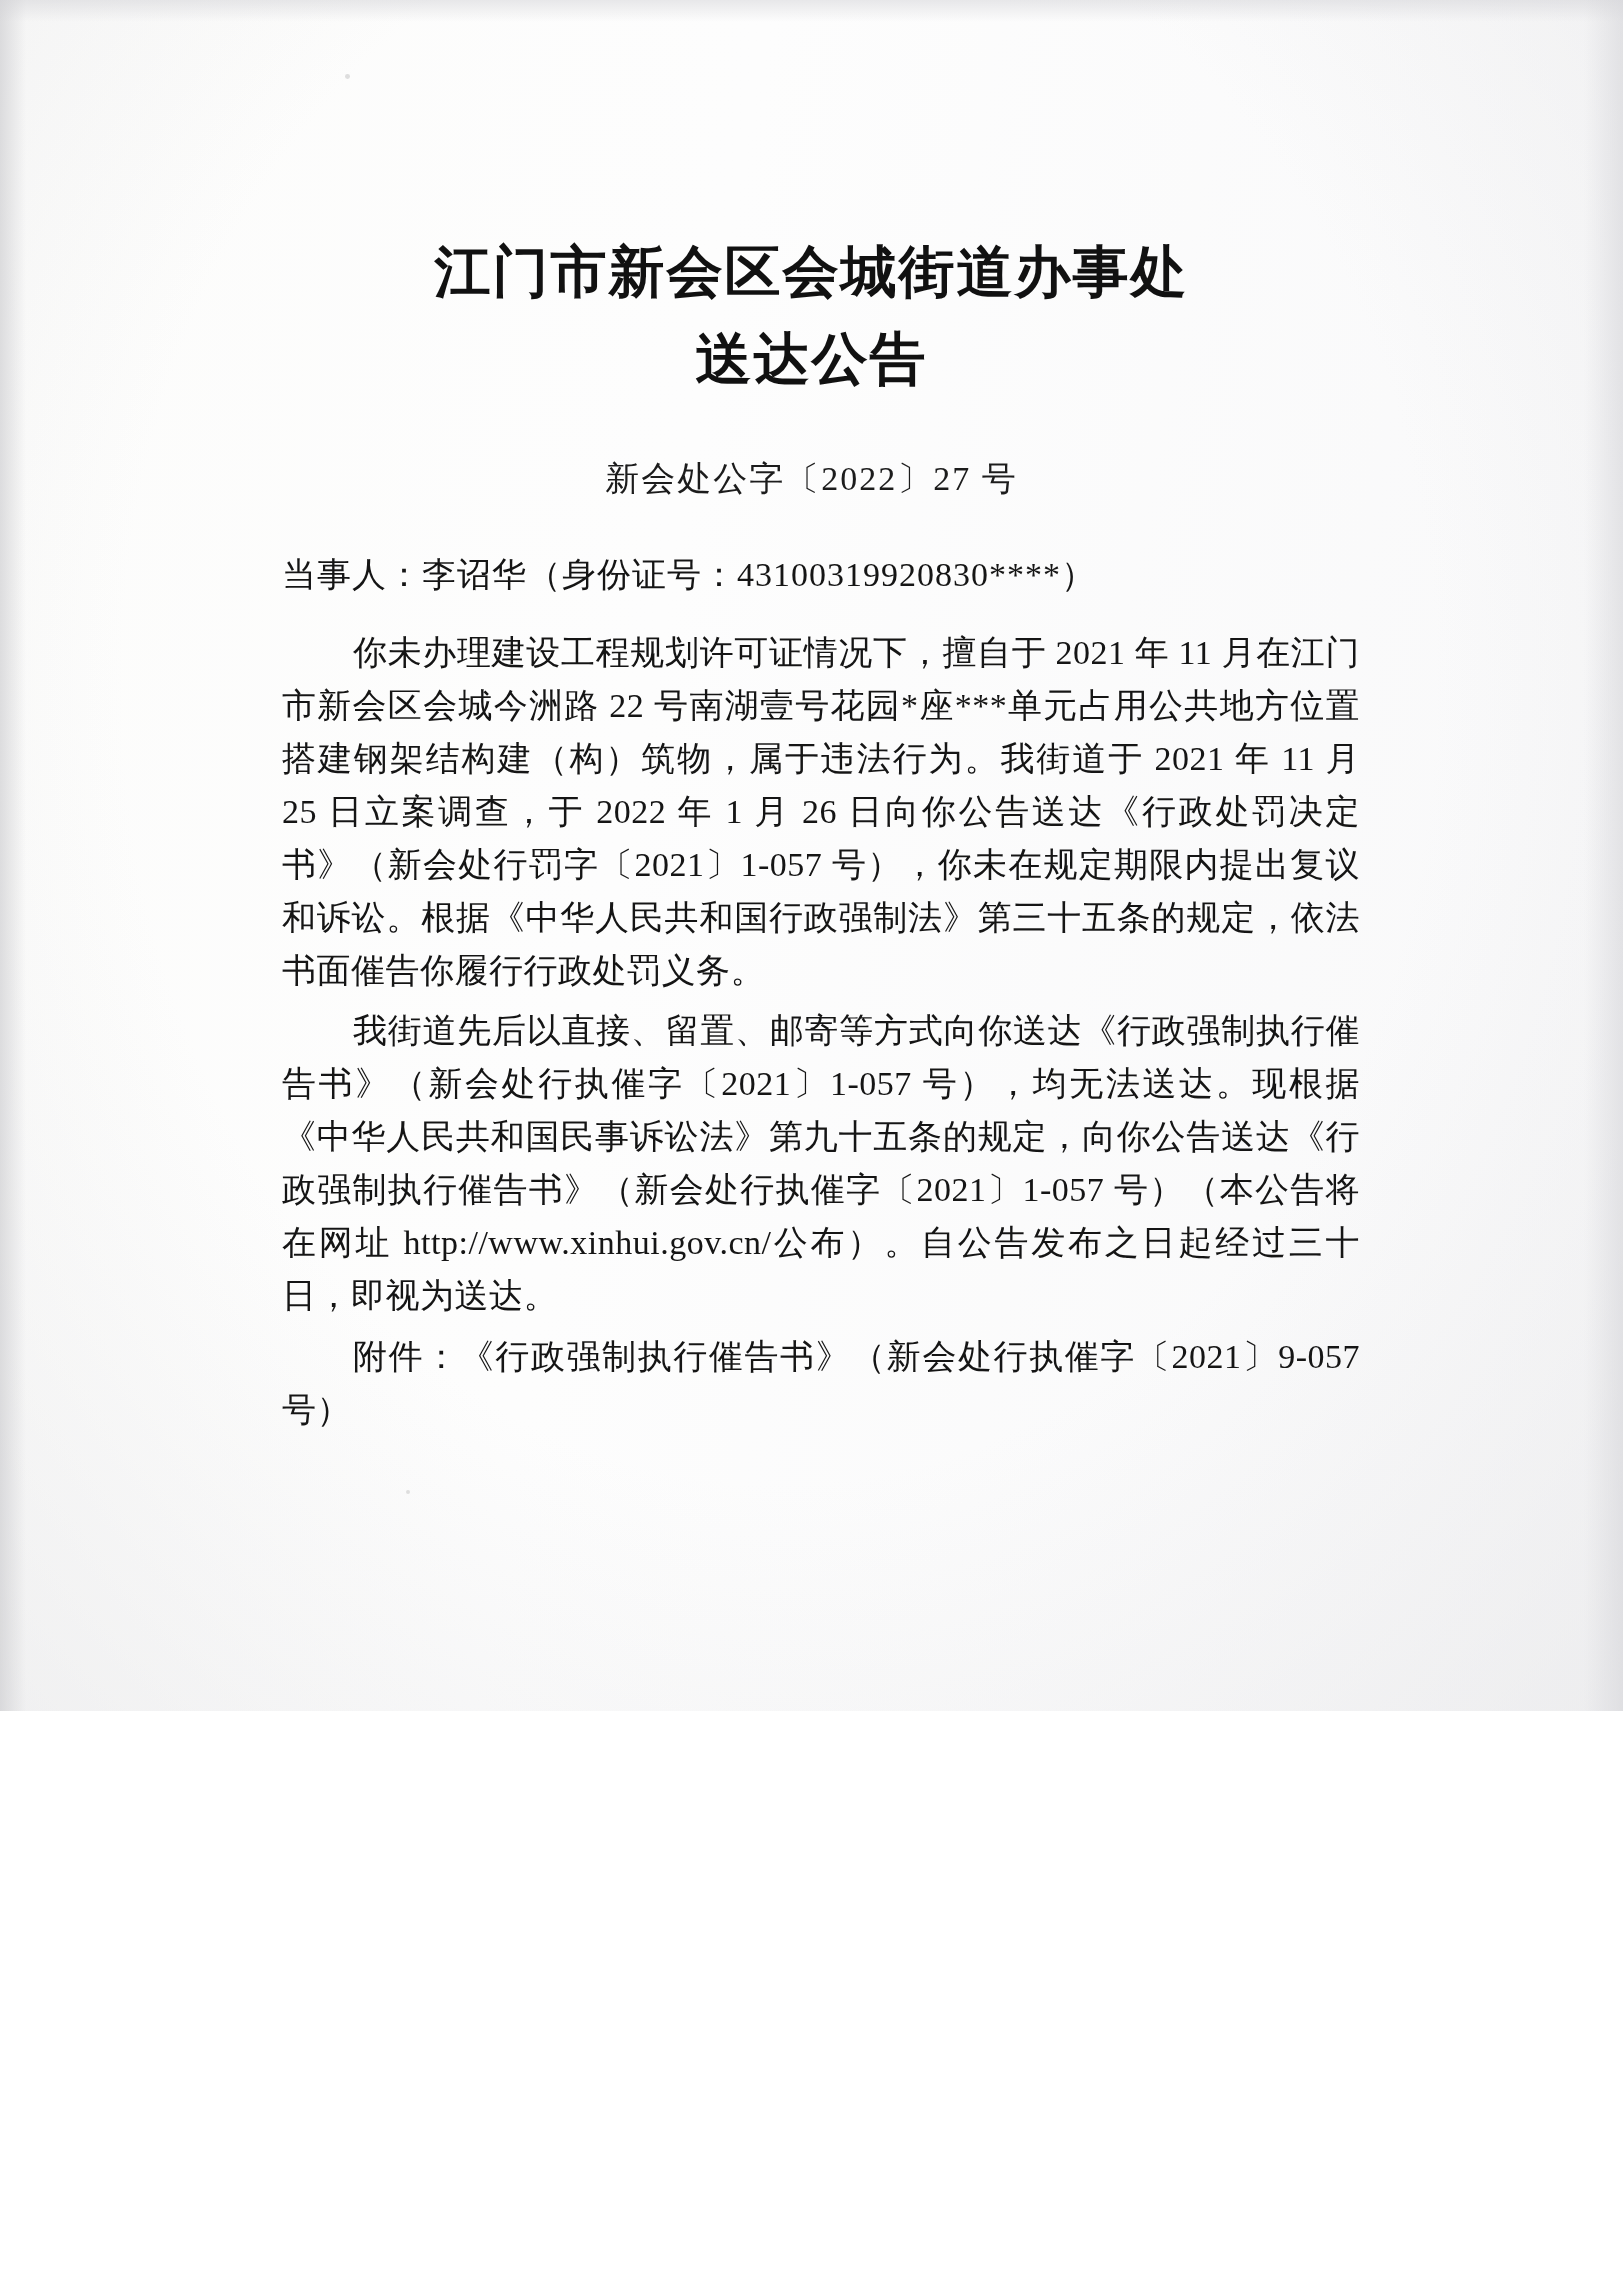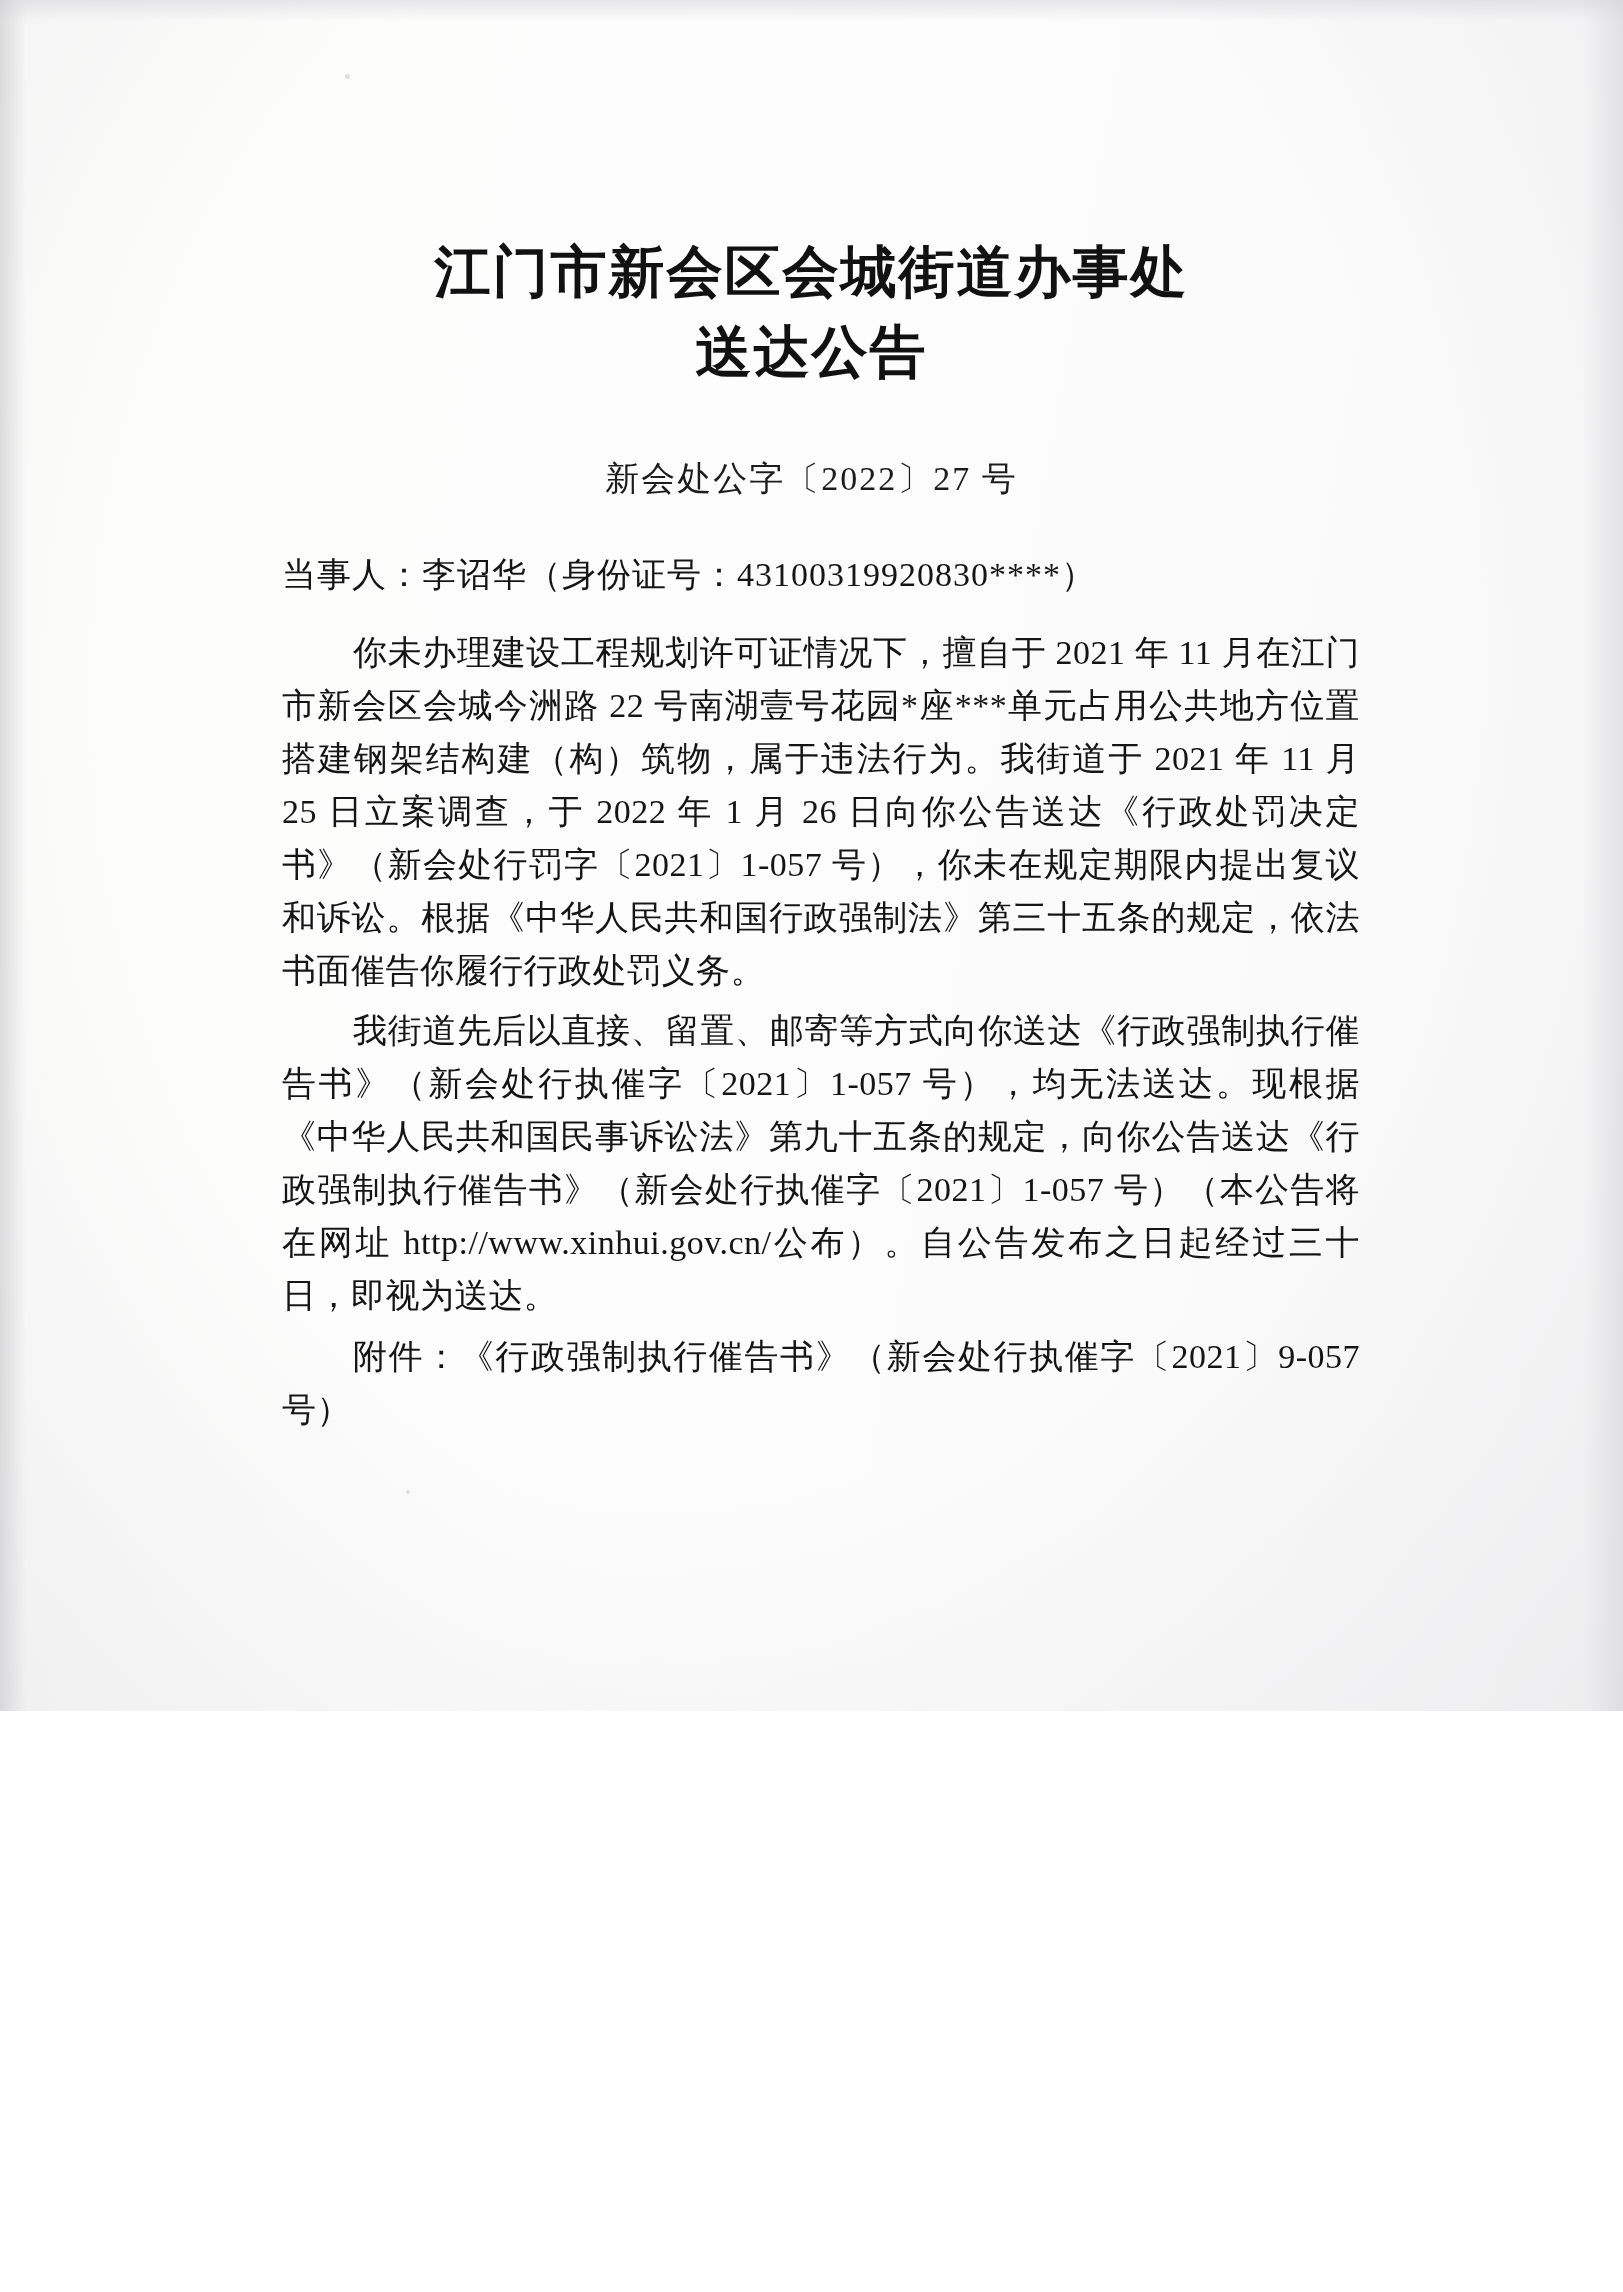--- a/index.html
+++ b/index.html
@@ -61,21 +61,21 @@
   .doc-title-line1,
   .doc-title-line2 {
     font-family: "Liberation Sans", "DejaVu Sans", sans-serif;
     font-weight: bold;
     font-size: 56px;
     letter-spacing: 2px;
     line-height: 78px;
     color: #111111;
   }
   .doc-title-line2 {
-    margin-top: 2px;
+    margin-top: 9px;
     font-family: Liberation Serif, serif;
   }
 
   .doc-number {
     position: absolute;
     left: 0;
     top: 456px;
     width: 1623px;
     text-align: center;
     font-size: 34px;

